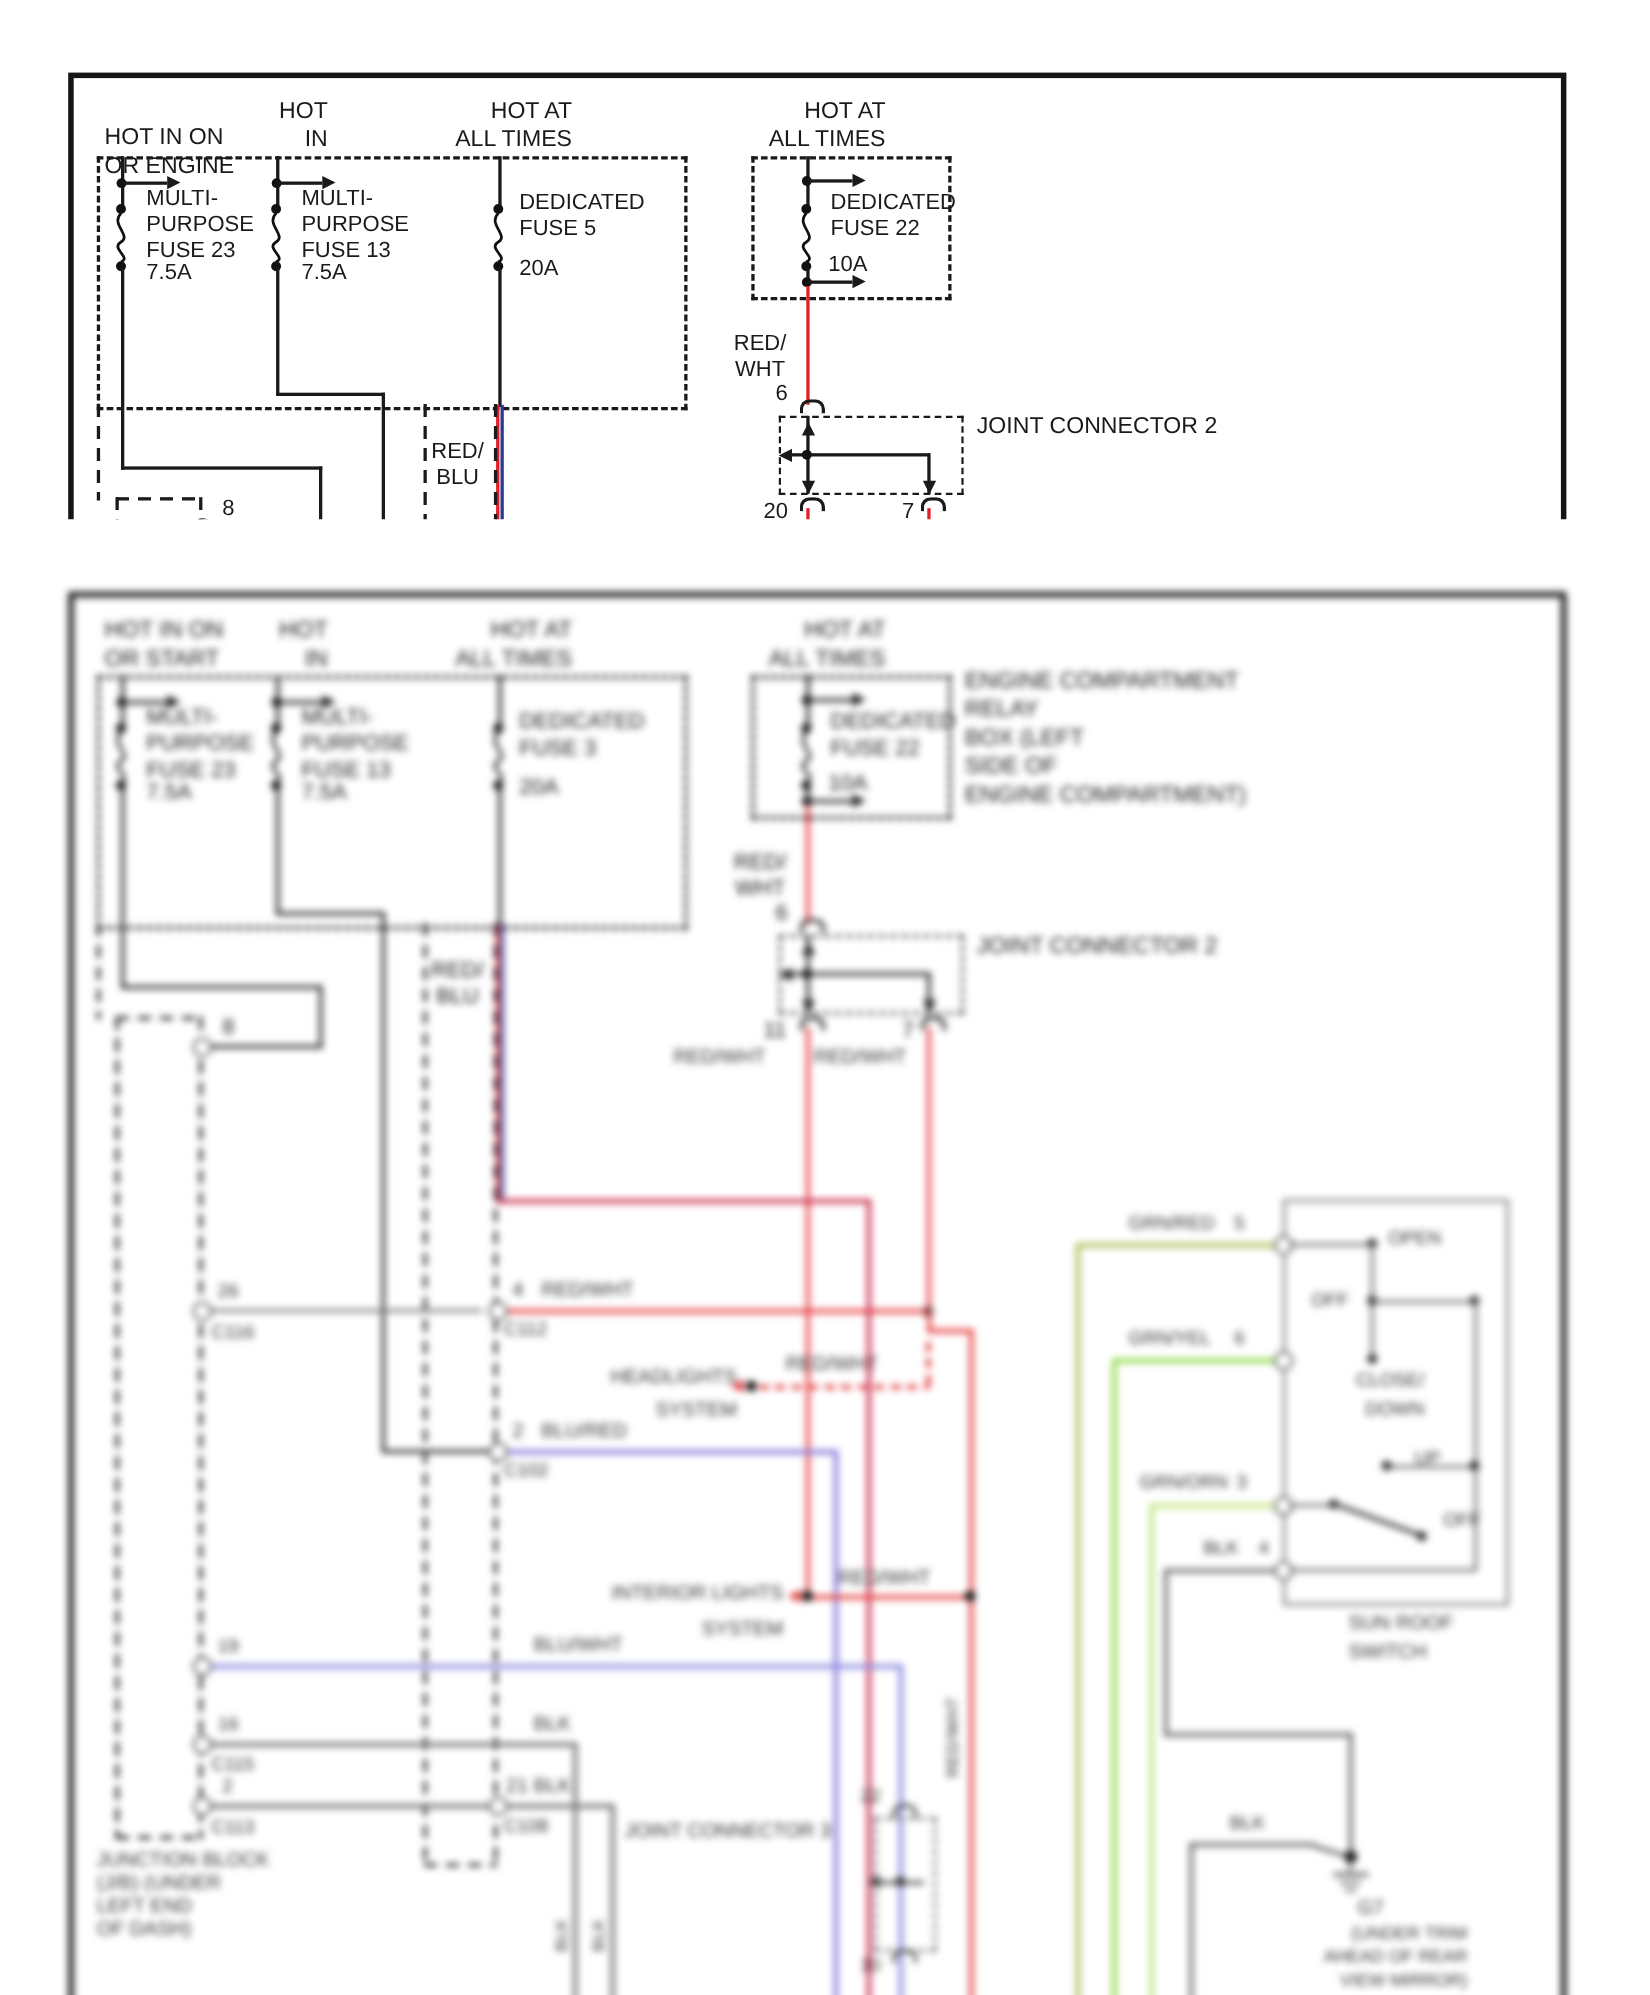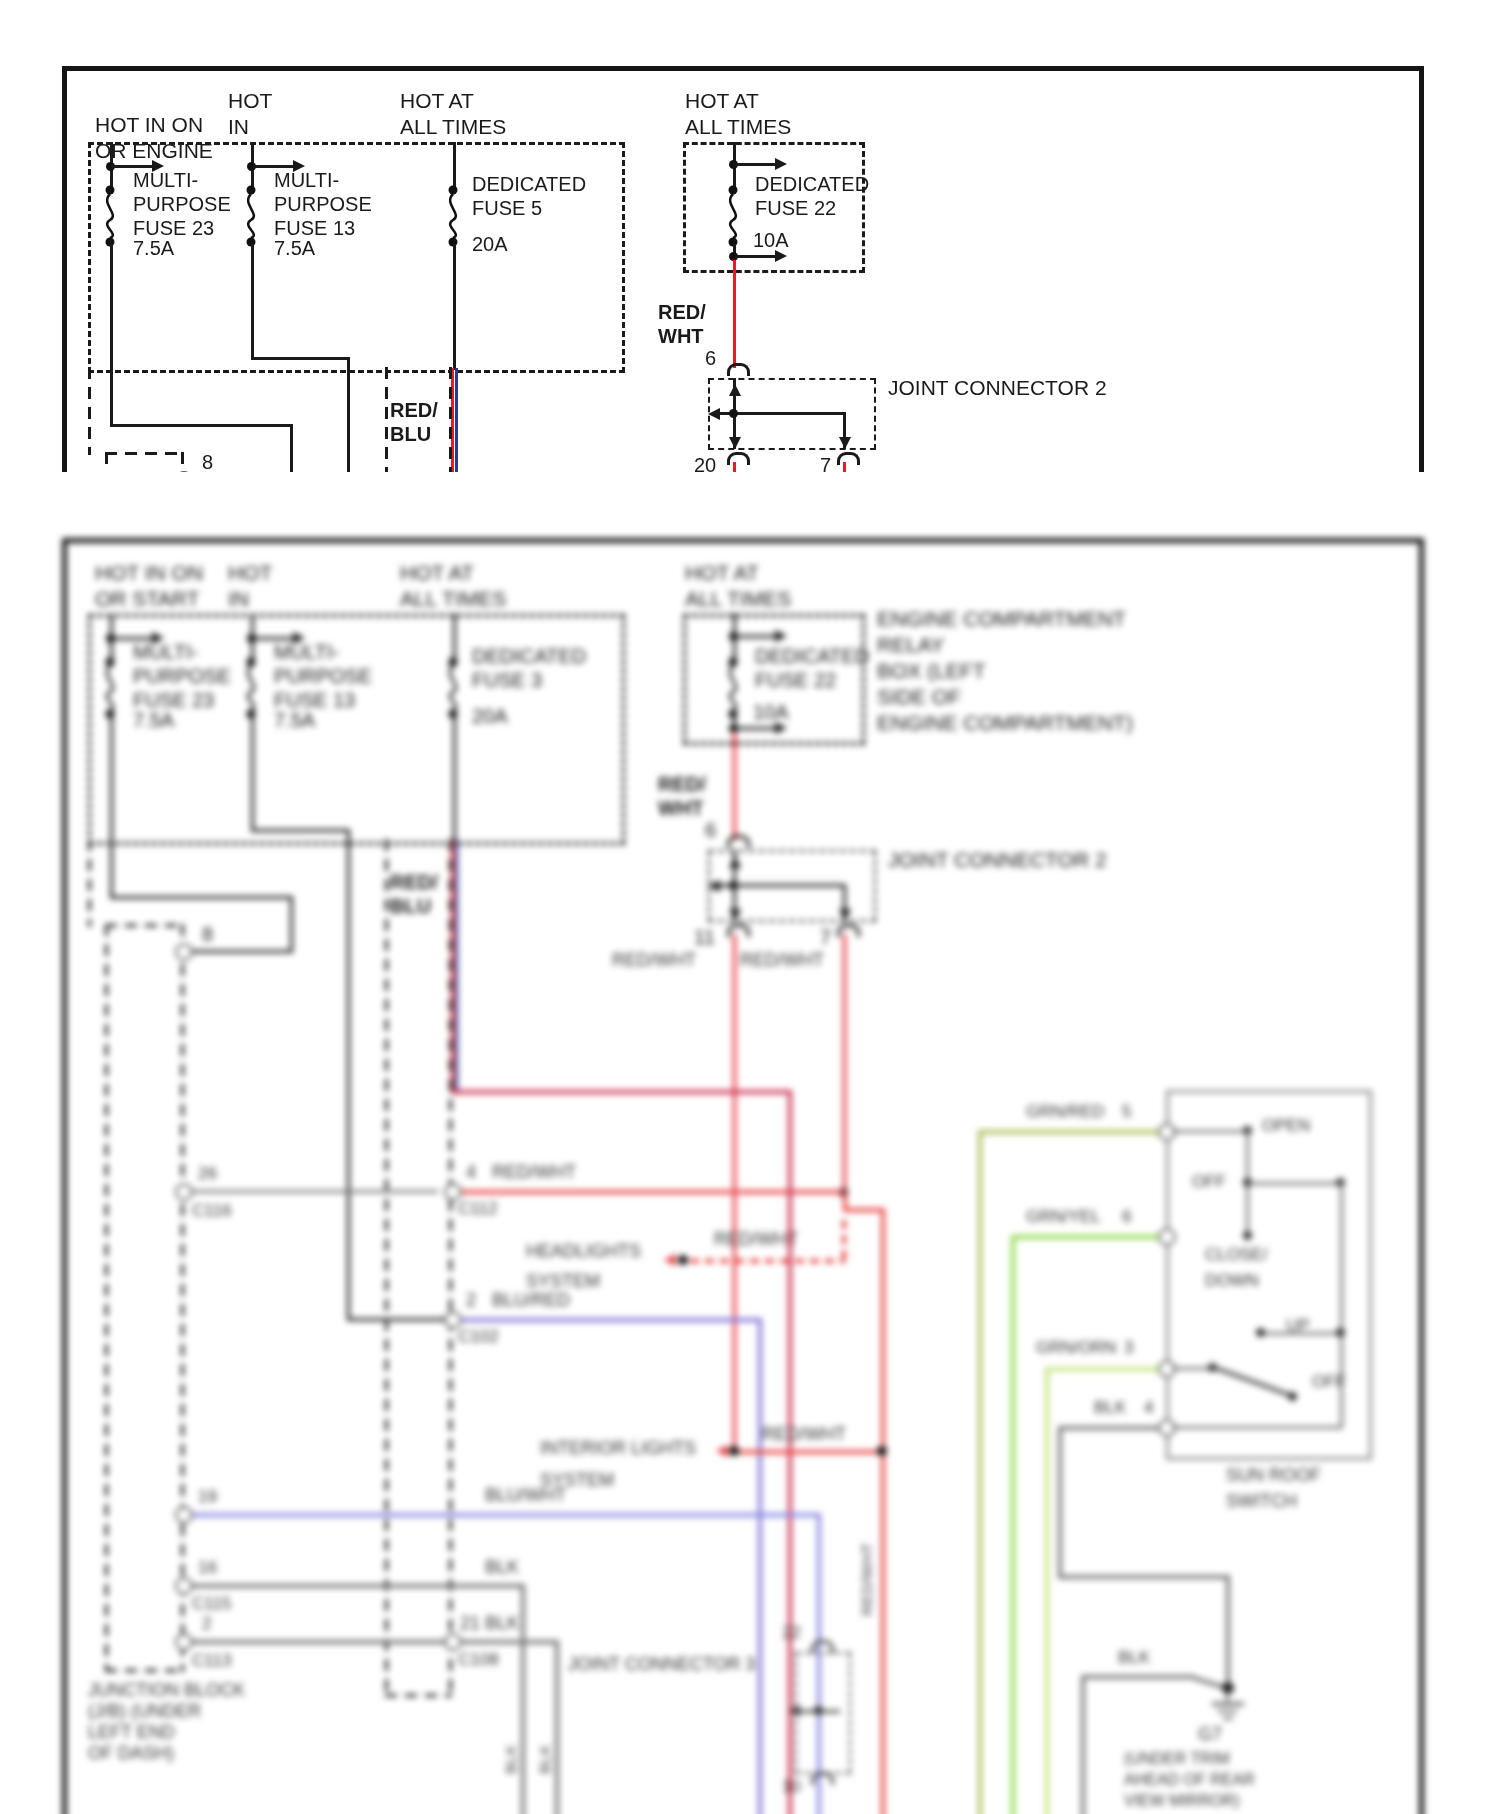--- a/index.html
+++ b/index.html
@@ -5,21 +5,21 @@
   html,body{margin:0;padding:0;background:#fff;}
   #stage{position:relative;width:1500px;height:1814px;background:#fff;overflow:hidden;
          font-family:"Liberation Sans","DejaVu Sans",sans-serif;color:#1a1a1a;}
   #clip-sharp{position:absolute;left:0;top:0;width:1500px;height:472px;overflow:hidden;}
   #clip-blur{position:absolute;left:0;top:472px;width:1500px;height:1342px;overflow:hidden;}
   #diagram{position:absolute;left:0;top:0;width:1500px;height:1814px;}
   .t{position:absolute;font-size:20px;line-height:24px;white-space:pre;}
   .s18{font-size:18px;line-height:21px;} .s17{font-size:17px;line-height:20px;}
   .s16{font-size:16px;line-height:21px;}
   .s21{font-size:21px;line-height:26px;}
-  .ctr{text-align:left;} .rt{text-align:left;font-weight:bold;}
+  .ctr{text-align:right;} .rt{text-align:center;}
   .h{position:absolute;height:3px;background:#1a1a1a;}
   .v{position:absolute;width:3px;background:#1a1a1a;}
   .w4h{height:4px;} .w4v{width:4px;}
   .red{background:#e31e26;} .redb{background:#e84848;} .crims{background:#cc3352;}
   .purple{background:#8478d8;} .blue{background:#8a8ae2;}
   .olive{background:#acbc58;} .green{background:#8cd844;} .lime{background:#c2e47c;}
   .gray{background:#777;}
   .dh{position:absolute;height:3px;background:repeating-linear-gradient(90deg,#1a1a1a 0 12px,transparent 12px 20px);}
   .dv{position:absolute;width:3px;background:repeating-linear-gradient(180deg,#1a1a1a 0 12px,transparent 12px 20px);}
   .dhr{position:absolute;height:4px;background:repeating-linear-gradient(90deg,#e33b3b 0 9px,transparent 9px 15px);}

